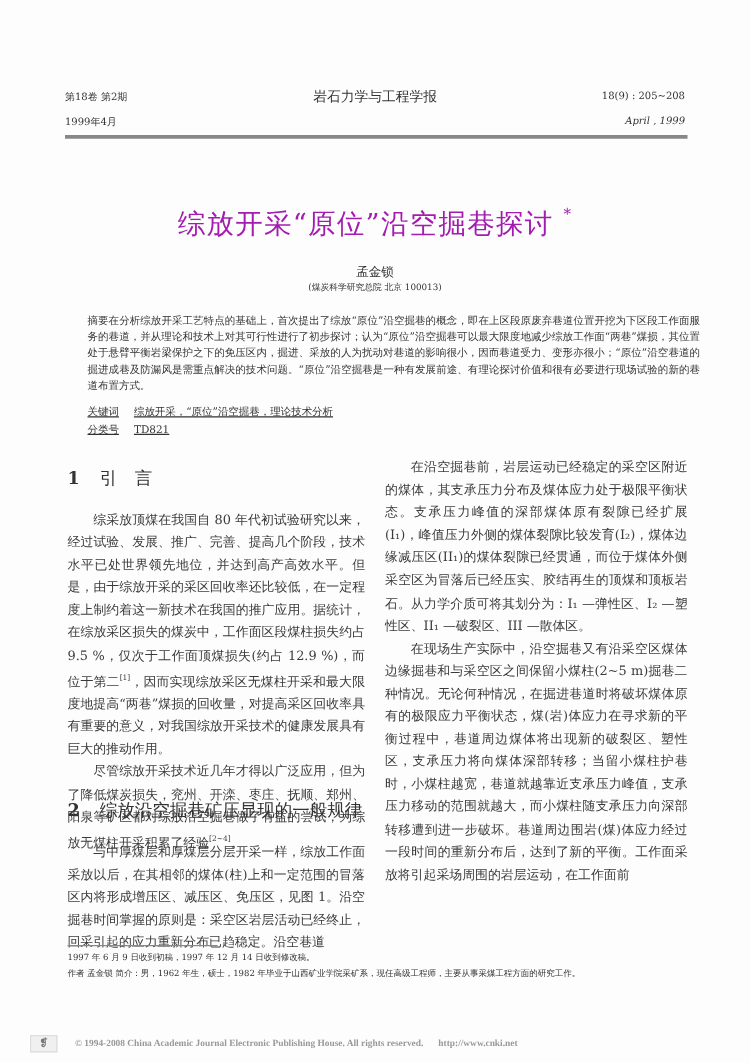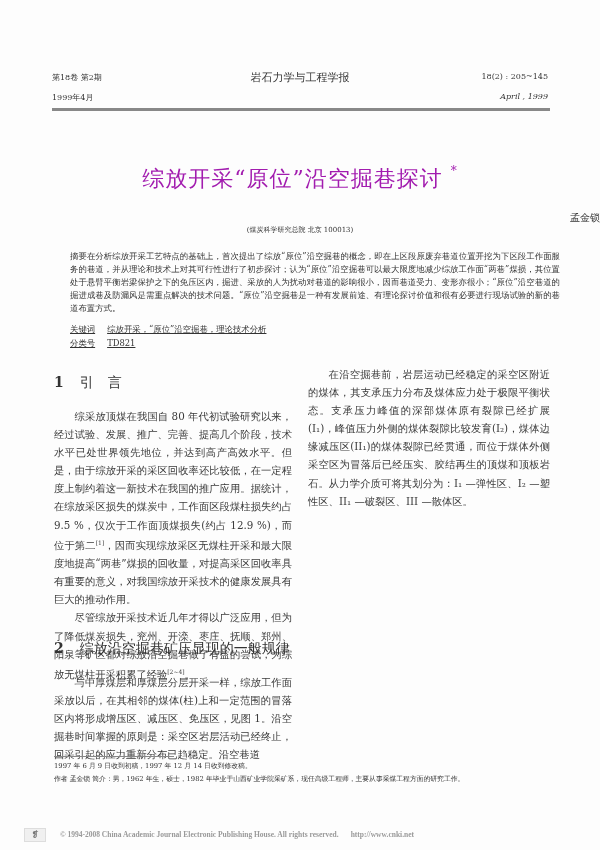--- a/index.html
+++ b/index.html
@@ -9,21 +9,21 @@
   .hdr .row { position:relative; height:20px; font-size:9px; }
   .hdr .l { position:absolute; left:2px; top:4px; font-size:8px; }
   .hdr .c { position:absolute; left:0; right:0; text-align:center; font-size:11px; top:2px; }
   .hdr .c.en { font-style:italic; font-size:10px; }
   .hdr .r { position:absolute; right:2px; top:4px; font-size:8px; }
   .hdr .r.en { font-style:italic; }
   .rule { position:absolute; left:52px; right:50px; top:108px; height:3px; background:#888; }
   .title { position:absolute; left:0; right:0; top:164px; text-align:center;
            font-size:22px; letter-spacing:1px; color:#a21caf; }
   .title sup { font-size:12px; vertical-align:top; }
-  .author { position:absolute; left:0; right:0; top:211px; text-align:right; font-size:10px; }
+  .author { position:absolute; left:0; right:0; top:211px; text-align:center; font-size:10px; }
   .affil { position:absolute; left:0; right:0; top:225px; text-align:center; font-size:7px; }
   .abstract { position:absolute; left:70px; right:40px; top:250px; font-size:8.4px; line-height:13px; text-align:justify; }
   .abstract .lbl { }
   .kw, .cls { position:absolute; left:70px; font-size:8.4px;text-decoration:underline; }
   .kw { top:324px; } .cls { top:338px; }
   .kw .lbl, .cls .lbl { margin-right:12px; }
   .col { position:absolute; font-size:10.3px; line-height:18.1px; text-align:justify; color:#3a3a3a; }
   .col.left { left:54px; width:238px; top:407px; }
   .col.right { left:308px; width:242px; top:365px; }
   .col p { margin:0; }
@@ -43,21 +43,21 @@
                 font-size:8px; text-align:center; line-height:12px; vertical-align:middle; margin-right:14px; color:#777; }
   .foot .url { margin-left:12px; }
 </style>
 </head>
 <body>
 
 <div class="hdr">
   <div class="row">
     <span class="l">第18卷  第2期</span>
     <span class="c">岩石力学与工程学报</span>
-    <span class="r">18(2) : 205~145</span>
+    <span class="r">18(9) : 205~208</span>
   </div>
   <div class="row">
     <span class="l">1999年4月</span>
     <span class="r en">April , 1999</span>
   </div>
 </div>
 <div class="rule"></div>
 
 <div class="title">
   <span>综放开采“原位”沿空掘巷探讨</span>
@@ -88,20 +88,21 @@
 <div class="sec sec2">
   <b>2</b><span>综放沿空掘巷矿压显现的一般规律</span>
 </div>
 
 <div class="col left" style="top:673px;">
   <p class="ind">与中厚煤层和厚煤层分层开采一样，综放工作面采放以后，在其相邻的煤体(柱)上和一定范围的冒落区内将形成增压区、减压区、免压区，见图 1。沿空掘巷时间掌握的原则是：采空区岩层活动已经终止，回采引起的应力重新分布已趋稳定。沿空巷道</p>
 </div>
 
 <div class="col right">
   <p class="ind">在沿空掘巷前，岩层运动已经稳定的采空区附近的煤体，其支承压力分布及煤体应力处于极限平衡状态。支承压力峰值的深部煤体原有裂隙已经扩展(I₁)，峰值压力外侧的煤体裂隙比较发育(I₂)，煤体边缘减压区(II₁)的煤体裂隙已经贯通，而位于煤体外侧采空区为冒落后已经压实、胶结再生的顶煤和顶板岩石。从力学介质可将其划分为：I₁ —弹性区、I₂ —塑性区、II₁ —破裂区、III —散体区。</p>
+  <p class="ind">在现场生产实际中，沿空掘巷又有沿采空区煤体边缘掘巷和与采空区之间保留小煤柱(2~5 m)掘巷二种情况。无论何种情况，在掘进巷道时将破坏煤体原有的极限应力平衡状态，煤(岩)体应力在寻求新的平衡过程中，巷道周边煤体将出现新的破裂区、塑性区，支承压力将向煤体深部转移；当留小煤柱护巷时，小煤柱越宽，巷道就越靠近支承压力峰值，支承压力移动的范围就越大，而小煤柱随支承压力向深部转移遭到进一步破坏。巷道周边围岩(煤)体应力经过一段时间的重新分布后，达到了新的平衡。工作面采放将引起采场周围的岩层运动，在工作面前</p>
 </div>
 
 <div class="fn-rule"></div>
 <div class="fn">
   <div>1997 年 6 月 9 日收到初稿，1997 年 12 月 14 日收到修改稿。</div>
   <div>作者 孟金锁 简介：男，1962 年生，硕士，1982 年毕业于山西矿业学院采矿系，现任高级工程师，主要从事采煤工程方面的研究工作。</div>
 </div>
 
 <div class="foot">
   <span class="logo">❡</span><span>© 1994-2008 China Academic Journal Electronic Publishing House. All rights reserved.</span><span class="url">http://www.cnki.net</span>

